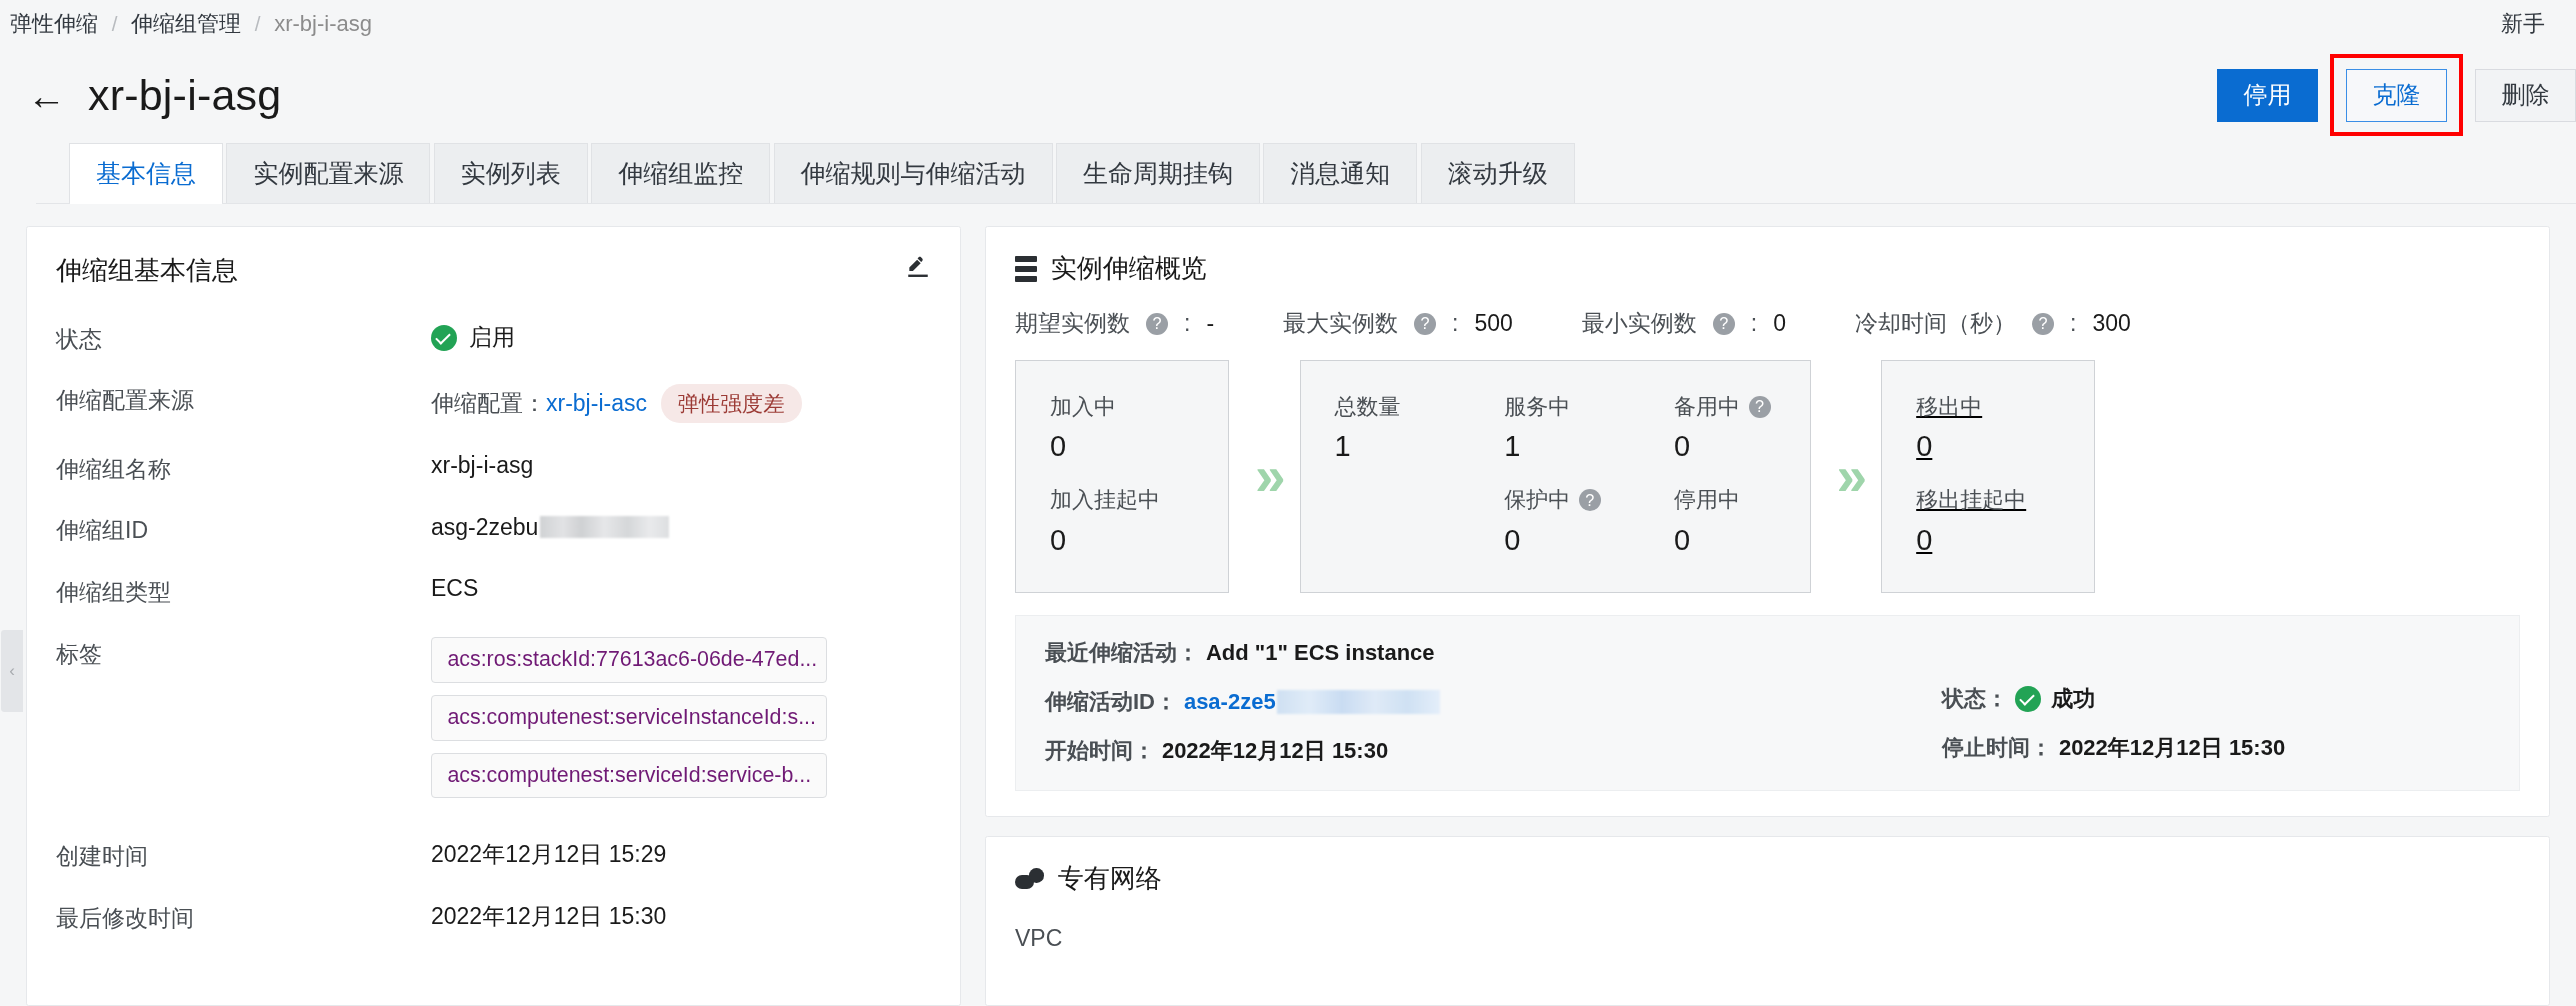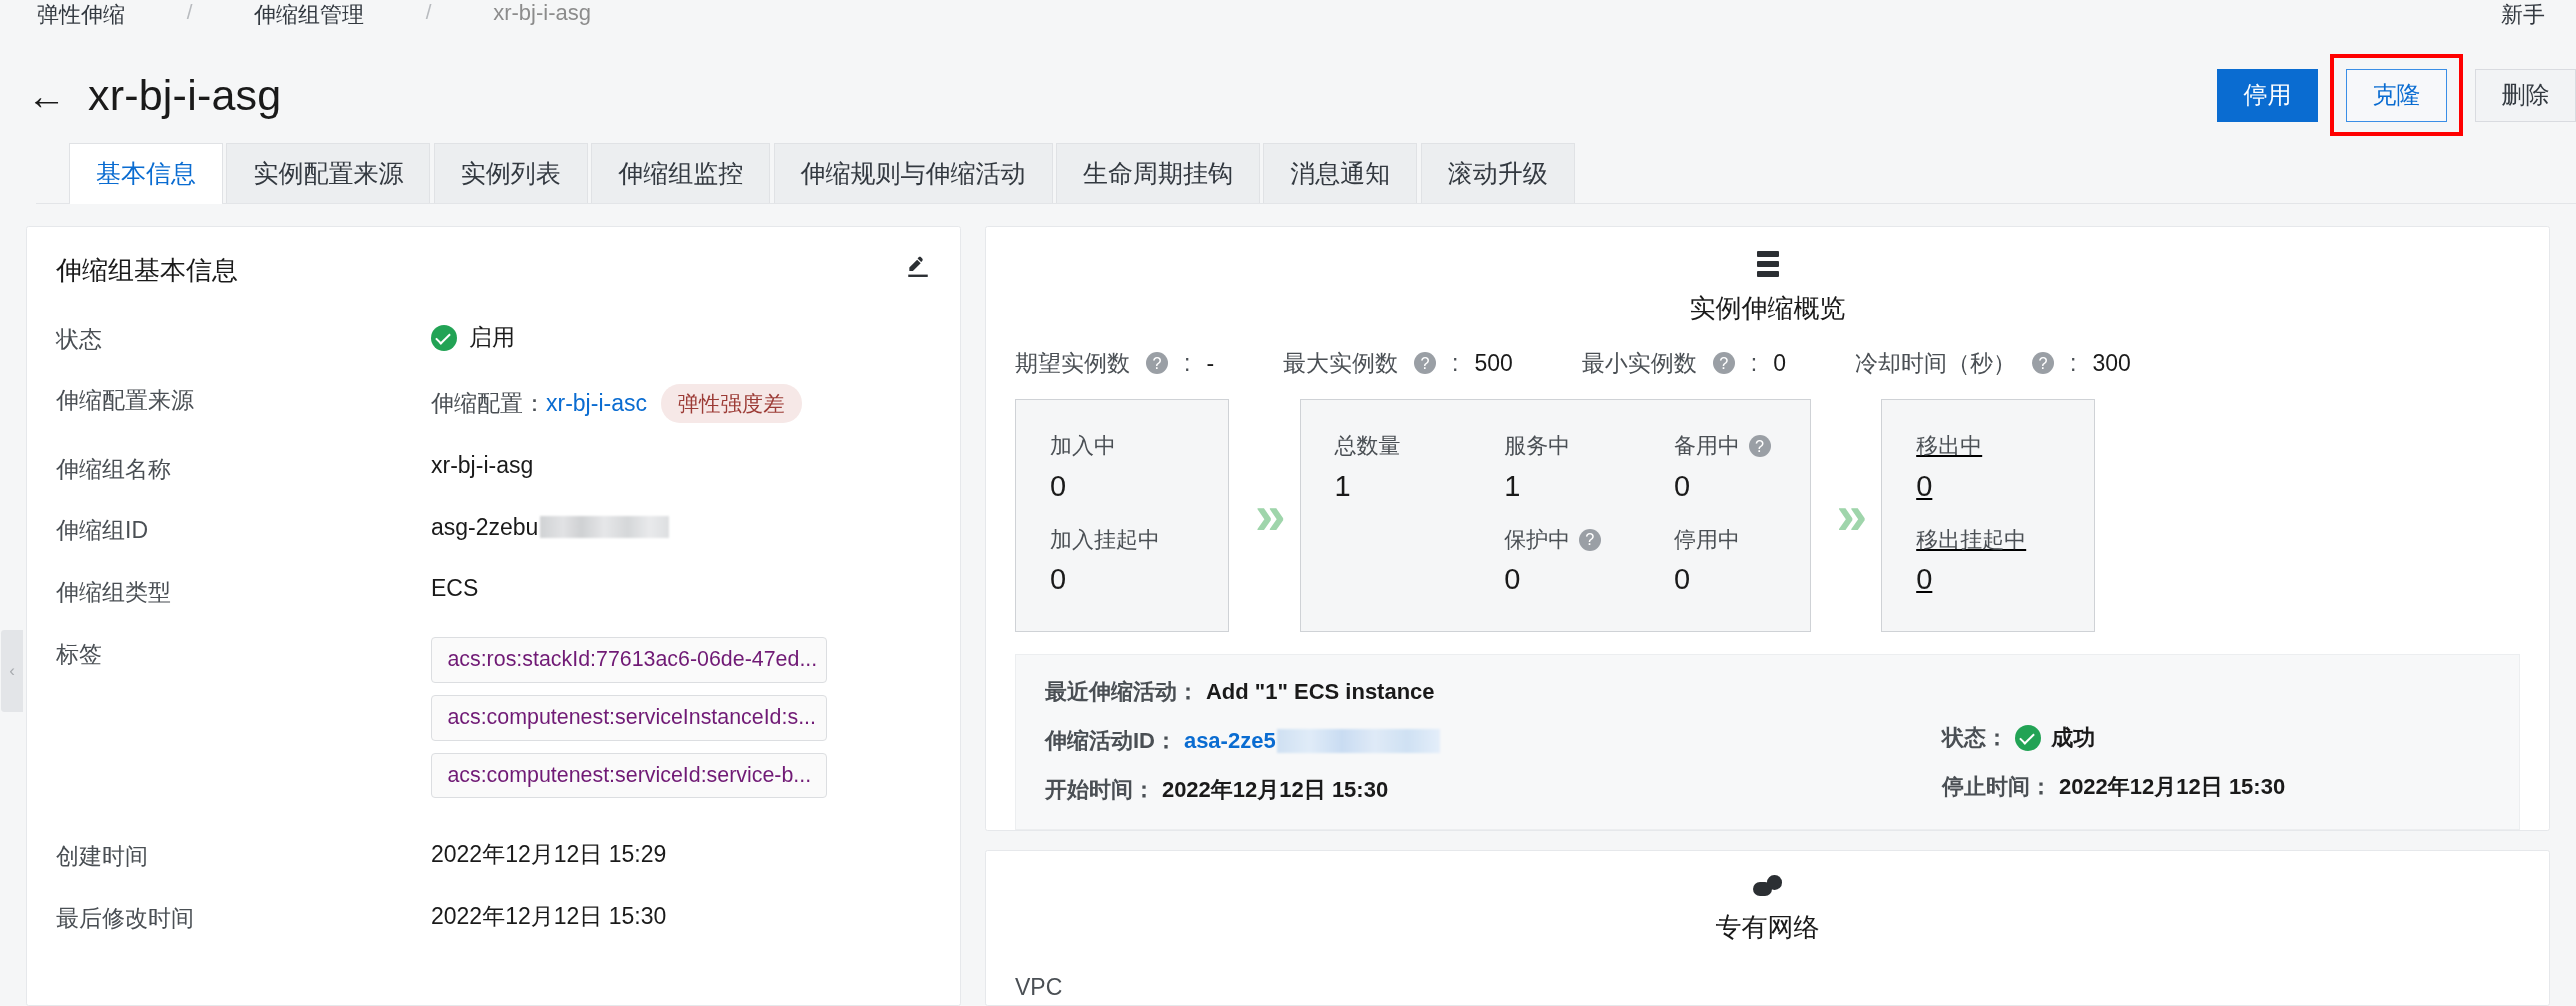--- a/index.html
+++ b/index.html
@@ -8,26 +8,25 @@
     background: #f0f2f5;
     font-family: "Liberation Sans", "DejaVu Sans", sans-serif;
     overflow: hidden;
   }
   .page { position: relative; width: 2576px; height: 1007px; background: #f5f6f7; }
 
   
   .breadcrumb {
     height: 48px;
     display: flex;
-    align-items: flex-start;
-    padding-left: 37px;
+    align-items: center;
+    padding-left: 10px;
     font-size: 22px;
     color: #5c6066;
     background: #f5f6f7;
-    gap: 48px;
   }
   .bc-item { color: #333940; }
   .bc-item.muted { color: #8c8c8c; }
   .bc-sep { margin: 0 13.7px; color: #b8bbbf; font-size: 20.6px; }
   .bc-right {
     margin-left: auto;
     padding-right: 31px;
     font-size: 22px;
     color: #333940;
     white-space: nowrap;
@@ -208,21 +207,20 @@
     display: flex; align-items: center; justify-content: center;
     color: #a8abaf; font-size: 17px;
     cursor: pointer;
   }
 
   
   .panel-head {
     display: flex; align-items: center; gap: 13.7px;
     font-size: 26px; color: #1a1a1a;
     padding: 24px 29px 0 29px;
-    flex-direction: column;
   }
   .icon-server {
     width: 22px; height: 26px;
     display: flex; flex-direction: column; justify-content: space-between;
   }
   .icon-server i { display: block; height: 6px; background: #2b2f33; border-radius: 0.9px; }
   .icon-cloud {
     width: 29px; height: 20.6px; position: relative;
   }
   .icon-cloud::before {

